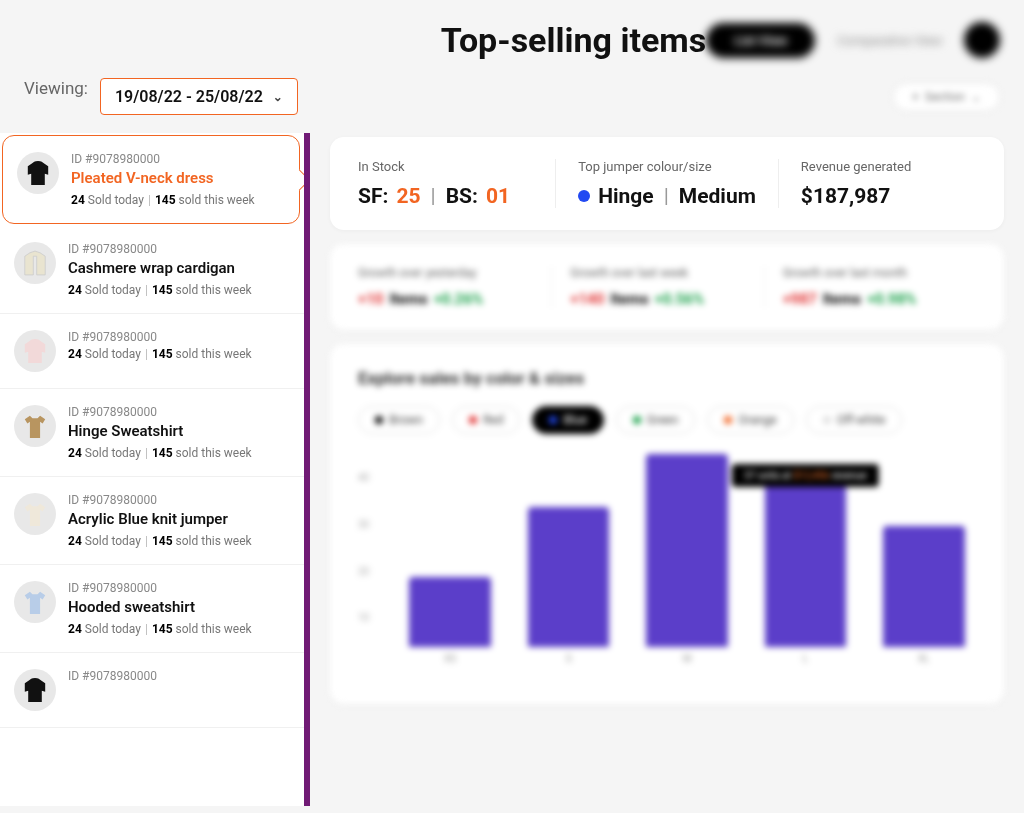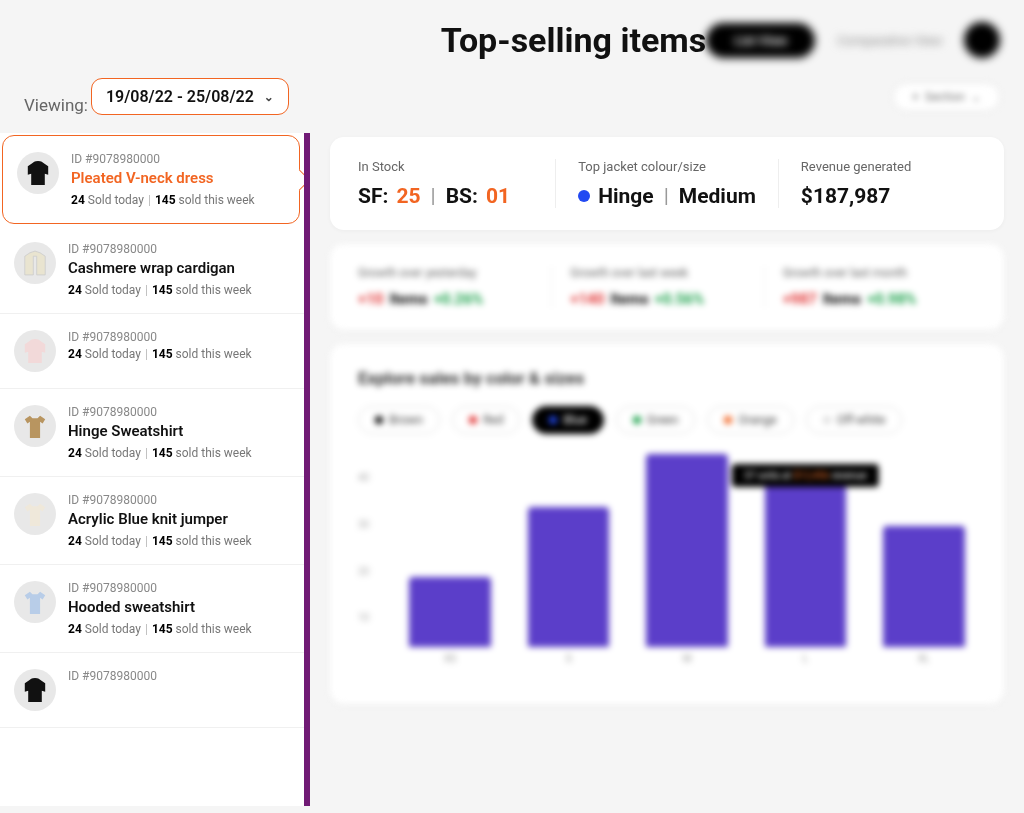--- a/index.html
+++ b/index.html
@@ -46,27 +46,27 @@
     border-radius: 50%;
   }
   .subheader {
     display: flex;
     justify-content: space-between;
     align-items: center;
     padding: 8px 24px 18px 24px;
   }
   .viewing-wrap {
     display: flex;
-    align-items: flex-end;
-    gap: 3px;
+    align-items: flex-start;
+    gap: 12px;
   }
   .viewing-label { color: #666; font-size: 17px; }
   .date-pill {
     border: 1.5px solid #f26522;
-    border-radius: 11px;
+    border-radius: 4px;
     background: #fff;
     padding: 8px 14px;
     display: flex;
     align-items: center;
     gap: 10px;
     font-size: 16px;
     font-weight: 600;
     color: #111;
     cursor: pointer;
   }
@@ -334,21 +334,21 @@
         <div class="stat-label">In Stock</div>
         <div class="stat-value">
           <span>SF:</span>
           <span class="orange">25</span>
           <span class="thin-pipe">|</span>
           <span>BS:</span>
           <span class="orange">01</span>
         </div>
       </div>
       <div class="stat">
-        <div class="stat-label">Top jacket colour/size</div>
+        <div class="stat-label">Top jumper colour/size</div>
         <div class="stat-value">
           <span class="dot-blue"></span>
           <span>Hinge</span>
           <span class="thin-pipe">|</span>
           <span>Medium</span>
         </div>
       </div>
       <div class="stat">
         <div class="stat-label">Revenue generated</div>
         <div class="stat-value">$187,987</div>

